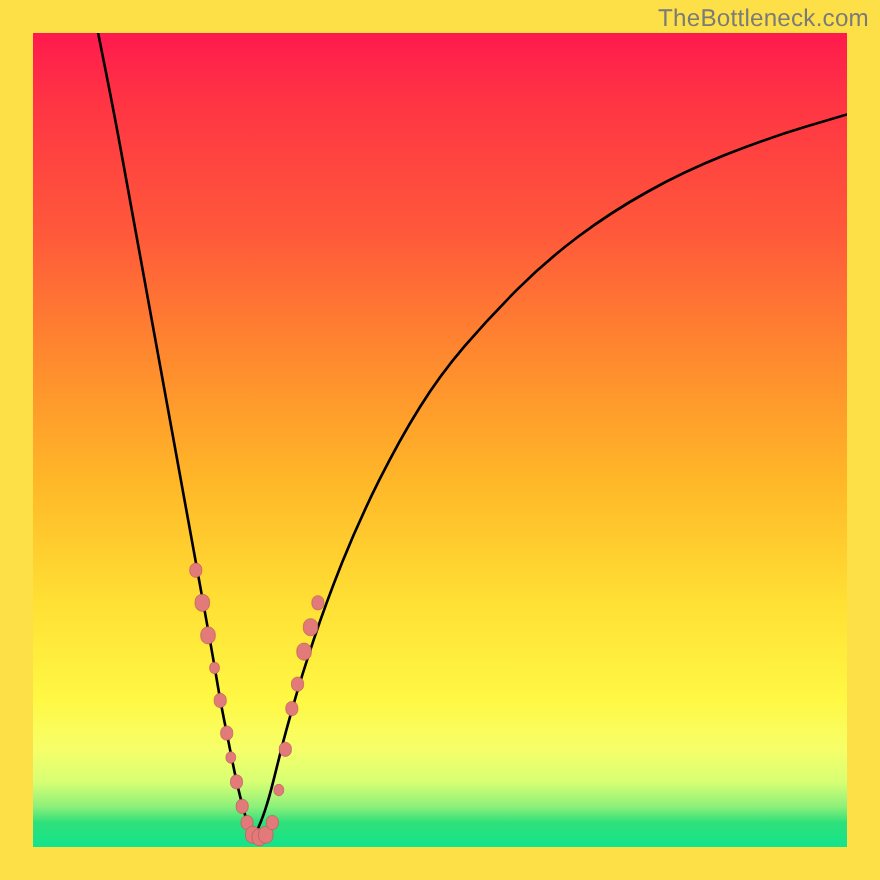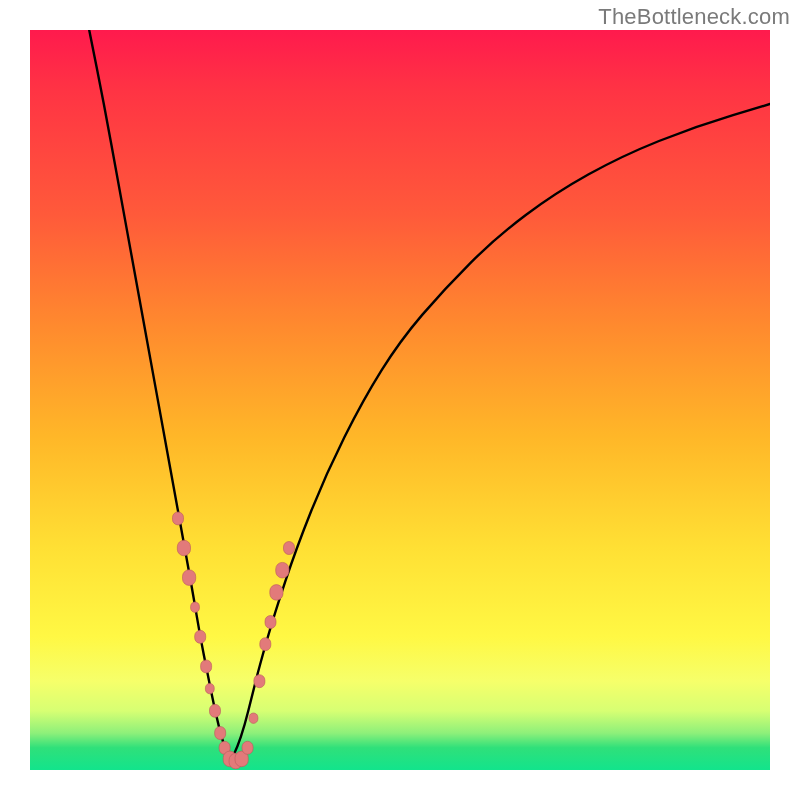--- a/index.html
+++ b/index.html
@@ -8,21 +8,21 @@
     width: 800px;
     height: 800px;
     background: #000;
     font-family: Arial, Helvetica, sans-serif;
     overflow: hidden;
   }
   .frame {
     position: relative;
     width: 800px;
     height: 800px;
-    background: #ffffff;
+    background: #fde047;
   }
   .plot-area {
     position: absolute;
     left: 30px;
     top: 30px;
     width: 740px;
     height: 740px;
     overflow: hidden;
   }
   .gradient-bg {

